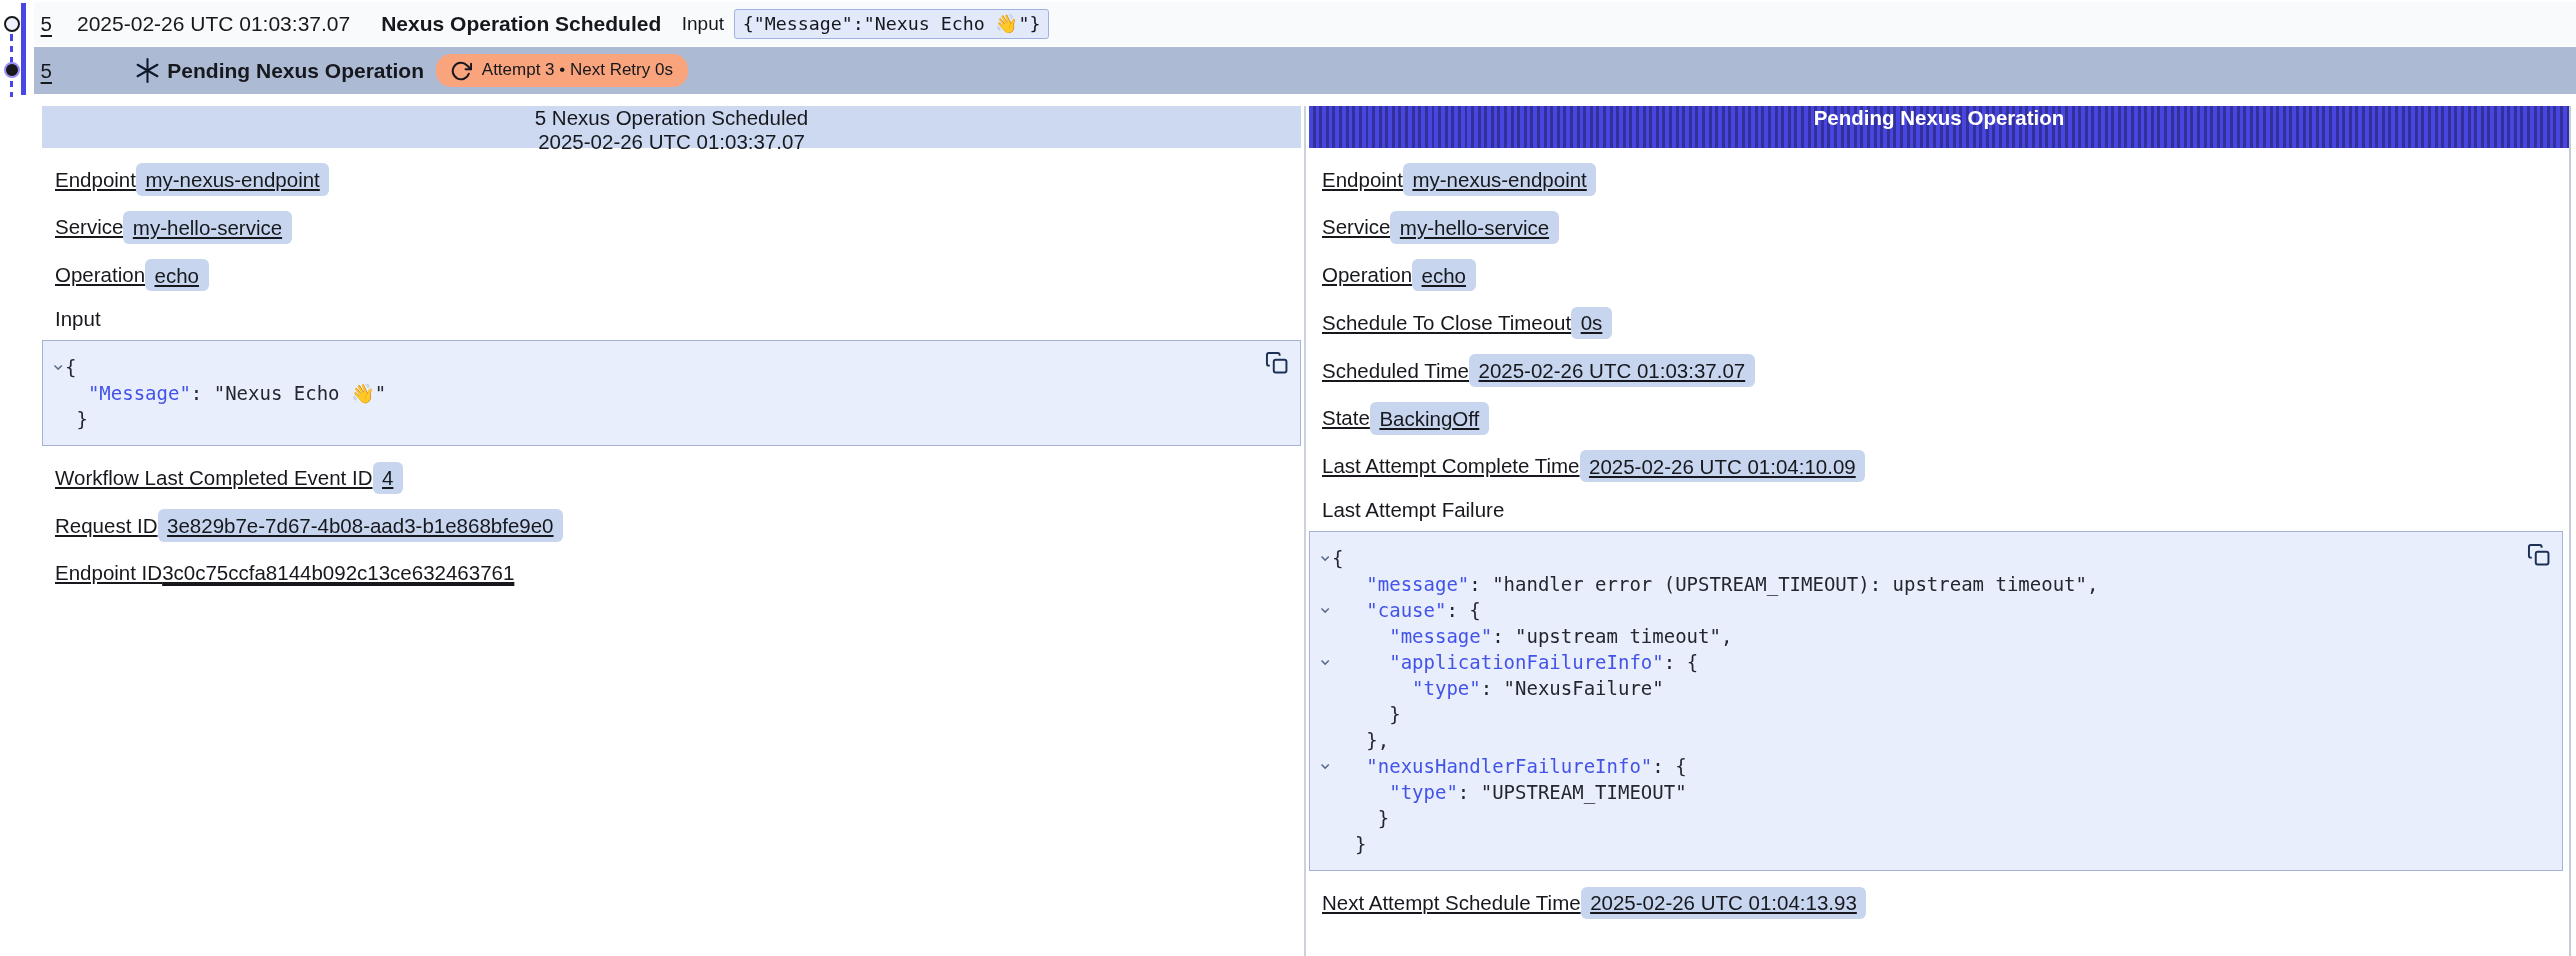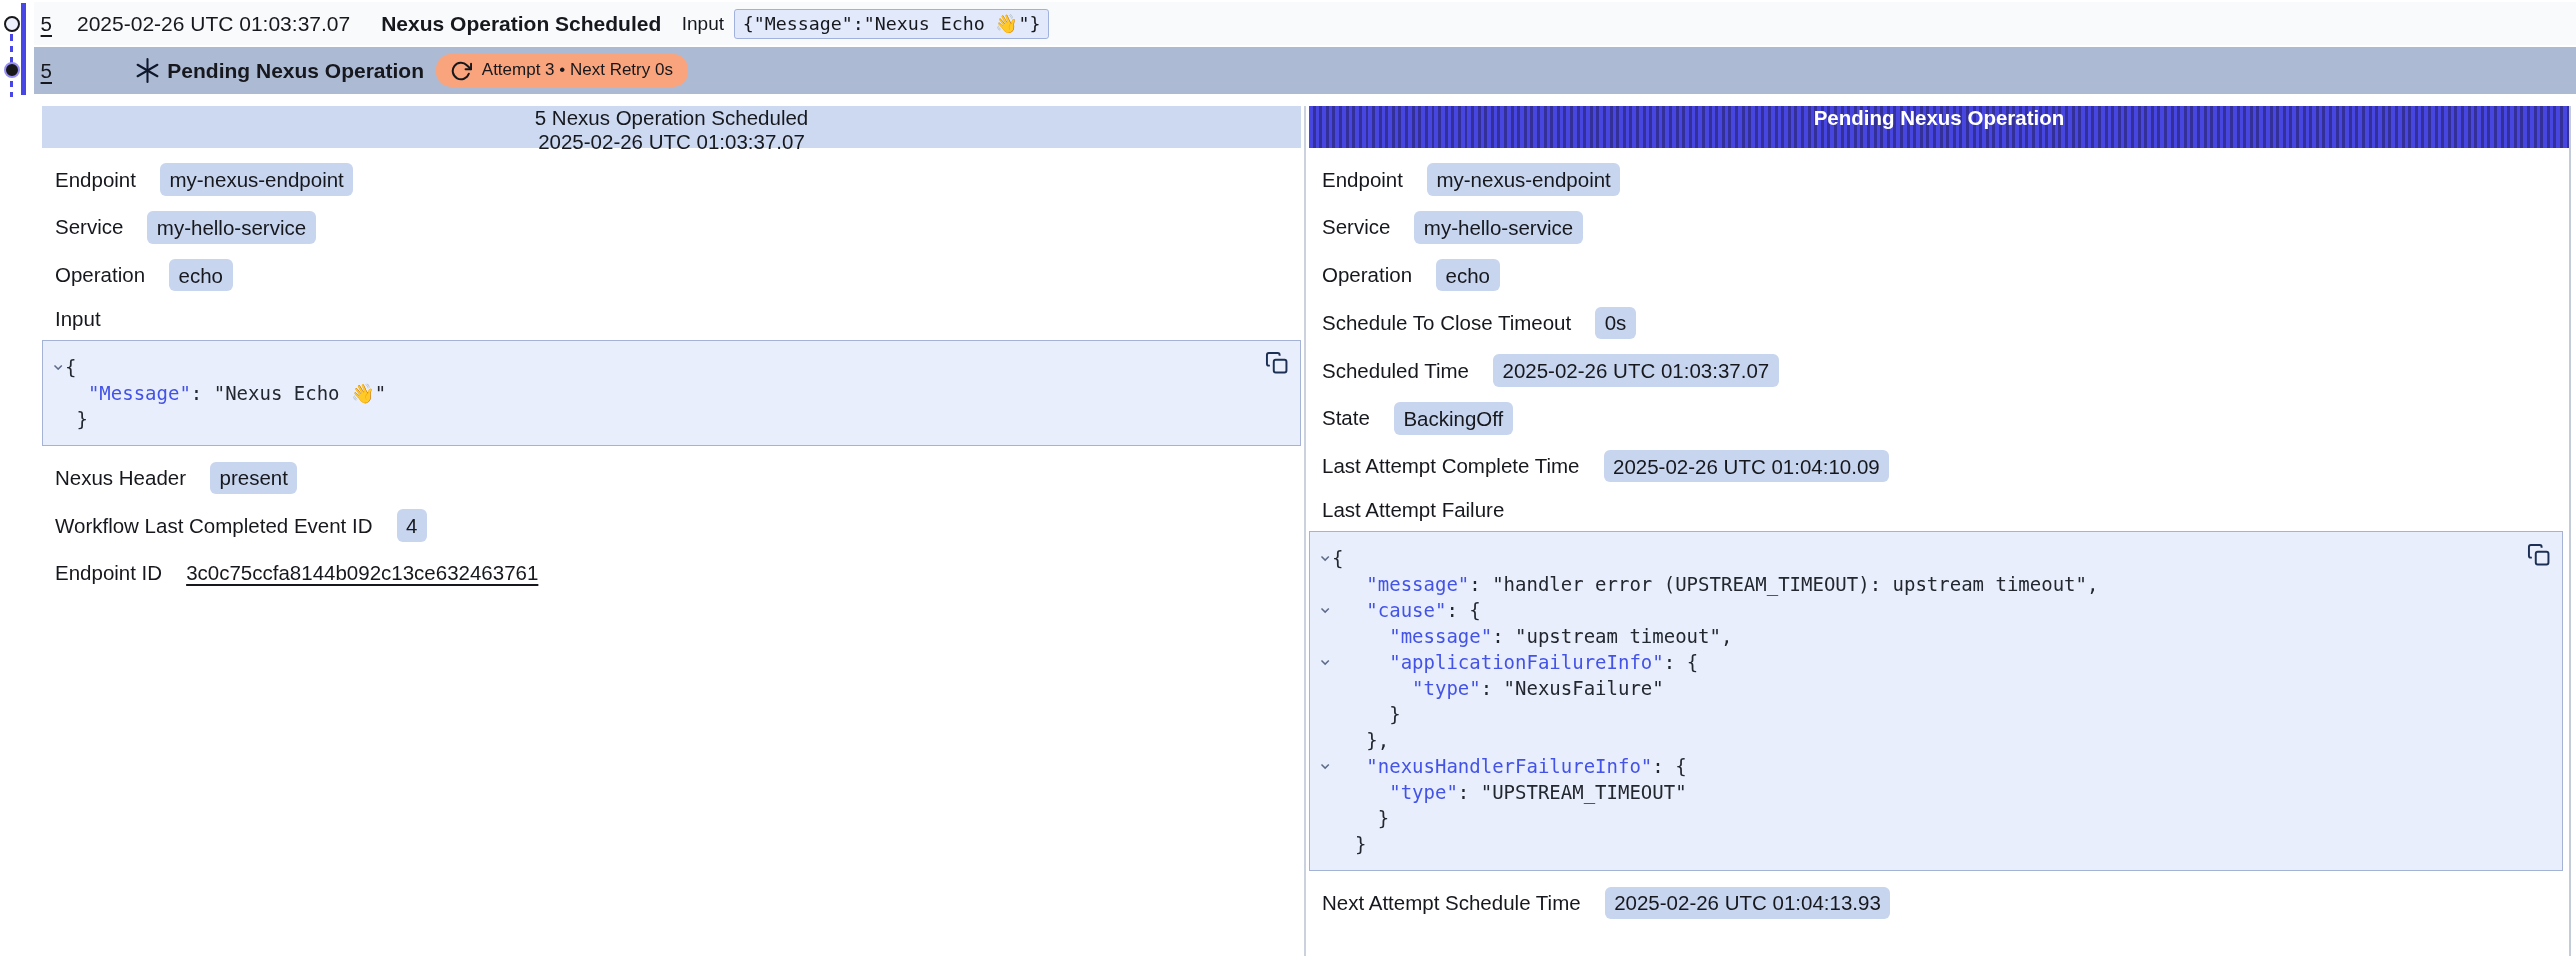--- a/index.html
+++ b/index.html
@@ -42,21 +42,21 @@
   .panel{position:absolute; top:106px; bottom:0; background:#fff;}
   .panel.left{left:42px; width:1259px;}
   .panel.right{left:1309px; width:1260px;}
   .panel-hdr{height:42px; display:flex; align-items:center; justify-content:space-between;
     padding:0 14.6px; background:var(--hdr-bg); font-size:20.5px; font-weight:500;flex-direction:column;}
   .panel-hdr.striped{background:repeating-linear-gradient(90deg, var(--stripe-a) 0 3.7px, var(--stripe-b) 3.7px 6.6px);
     color:#fff; font-weight:600; padding:0 13px;}
   .v-divider{position:absolute; left:1304px; top:106px; width:1.5px; height:850px; background:#ccd2dd;}
   .right-edge{position:absolute; left:2569px; top:106px; width:1.5px; height:850px; background:#c4cbd8;}
 
-  .field-row{display:flex; align-items:center; gap:24px; margin:15.4px 0 0 13px; min-height:31px; font-size:20.5px;}
+  .field-row{display:flex; align-items:center; gap:0; margin:15.4px 0 0 13px; min-height:31px; font-size:20.5px;text-decoration:underline;}
   .field-label-row{margin:15.4px 0 0 13px; min-height:22px; font-size:20.5px; display:flex; align-items:center;}
   .badge{background:var(--badge-bg); border-radius:5.9px; padding:3.7px 9.5px; font-size:20.5px; line-height:25px; white-space:nowrap;}
   .link-value{font-size:20.5px; text-decoration:underline; text-underline-offset:3.7px; cursor:pointer;}
 
   
   .code-block{position:relative; margin-top:9.5px; background:var(--code-bg);
     border:1.5px solid var(--code-border); padding:13px 0; width:100%;}
   .panel.right .code-block{width:1254px;}
   .code-line{display:flex; align-items:center; height:26px;}
   .gutter{width:22px; padding-left:9.5px; display:flex; align-items:center; flex:none;}
@@ -138,26 +138,26 @@
           <div class="code-line">
             <span class="gutter"></span>
             <span class="code-text"><span>  </span><span class="k">"Message"</span><span>: "Nexus Echo 👋"</span></span>
           </div>
           <div class="code-line">
             <span class="gutter"></span>
             <span class="code-text"><span> }</span></span>
           </div>
         </div>
         <div class="field-row">
-          <span>Nexus Header</span>
-          <span class="badge">present</span>
-        </div>
-        <div class="field-row">
           <span>Workflow Last Completed Event ID</span>
           <span class="badge">4</span>
+        </div>
+        <div class="field-row">
+          <span>Request ID</span>
+          <span class="badge">3e829b7e-7d67-4b08-aad3-b1e868bfe9e0</span>
         </div>
         <div class="field-row">
           <span>Endpoint ID</span>
           <span class="link-value">3c0c75ccfa8144b092c13ce632463761</span>
         </div>
       </div>
   </section>
 
   <div class="v-divider"></div>
 

